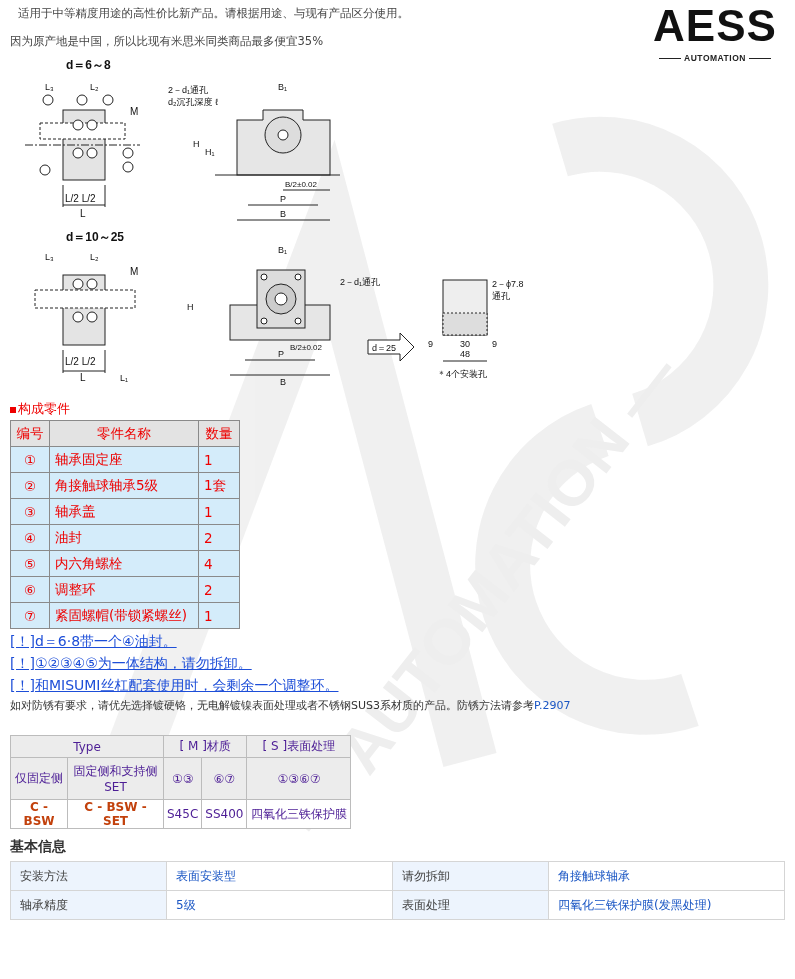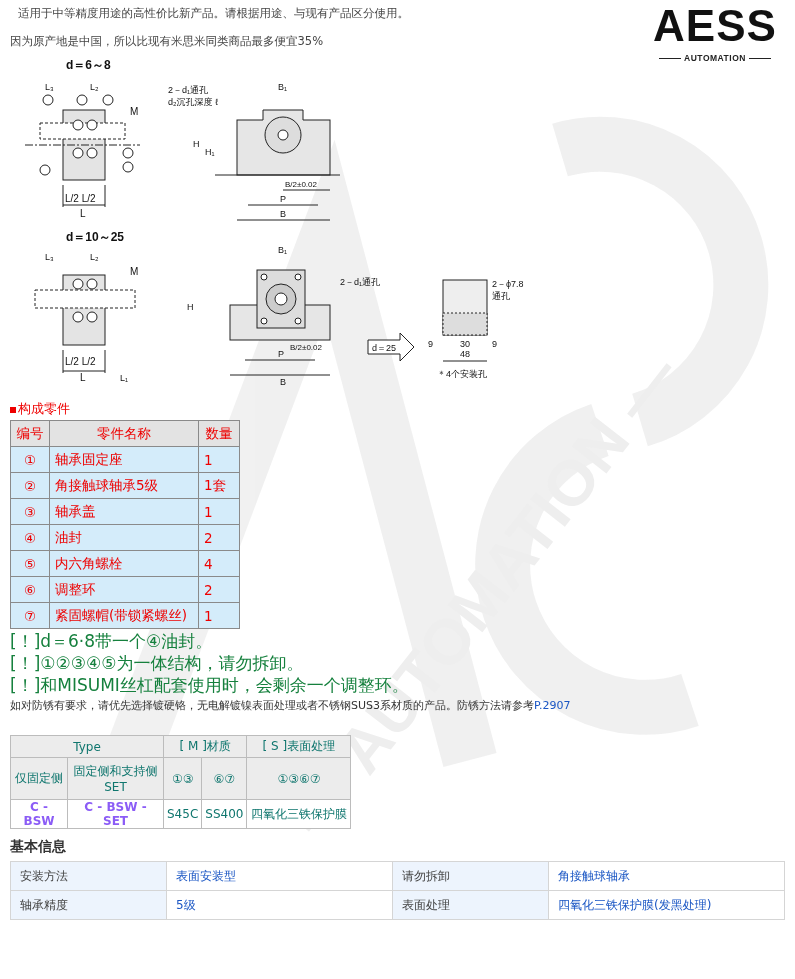--- a/index.html
+++ b/index.html
@@ -20,30 +20,30 @@
   .parts-title .sq { display:inline-block; width:6px; height:6px; background:#e00; margin-right:2px; vertical-align: middle; }
   table.parts { position: absolute; left: 10px; top: 420px; border-collapse: collapse; width: 230px; }
   table.parts th, table.parts td { border: 1px solid #8a8a8a; height: 26px; font-size: 13.5px; color: #e00; font-weight: normal; padding: 0 5px; }
   table.parts th { background: #e3e3e3; text-align: center; }
   table.parts td { background: #d4ecfa; }
   table.parts td.no { text-align: center; width: 39px; }
   table.parts td.name { width: 150px; }
   table.parts td.qty { width: 41px; }
 
   .notes { position: absolute; left: 10px; top: 630px; }
-  .note-red { color: #15803d; font-size: 17px; line-height: 22px; }
+  .note-red { color: #1d4ed8; font-size: 14px; line-height: 22px; text-decoration: underline; }
   .note-gray { color: #333; font-size: 11px; line-height: 18px; margin-top: 1px; white-space: nowrap; }
   .note-gray a { color: #1a56c4; }
 
   table.spec { position: absolute; left: 10px; top: 735px; border-collapse: collapse; }
-  table.spec th, table.spec td { border: 1px solid #bcbcbc; font-size: 12px; color: #0f766e; text-align: center; font-weight: normal; padding: 0 3px; }
+  table.spec th, table.spec td { border: 1px solid #bcbcbc; font-size: 12px; color: #4c1d95; text-align: center; font-weight: normal; padding: 0 3px; }
   table.spec th { background: #ececec; height: 22px; }
   table.spec tr.sub th { height: 42px; }
   table.spec td { height: 25px; background: #fff; }
-  table.spec td.type { color: #8b5cf6; font-weight: bold; }
+  table.spec td.type { color: #c2410c; font-weight: bold; }
 
   .basic-title { position: absolute; left: 10px; top: 838px; font-size: 14px; font-weight: bold; color: #333; }
   table.basic { position: absolute; left: 10px; top: 861px; width: 775px; border-collapse: collapse; }
   table.basic td { border: 1px solid #d5d5d5; height: 29px; font-size: 12px; padding: 0 9px; }
   table.basic td.k { background: #edf4fd; color: #444; width: 156px; }
   table.basic td.v { background: #fff; color: #1a56c4; }
   table.basic td.v1 { width: 226px; }
 
   .watermark { position: absolute; left: 0; top: 0; width: 795px; height: 979px; pointer-events: none; }
 </style>

